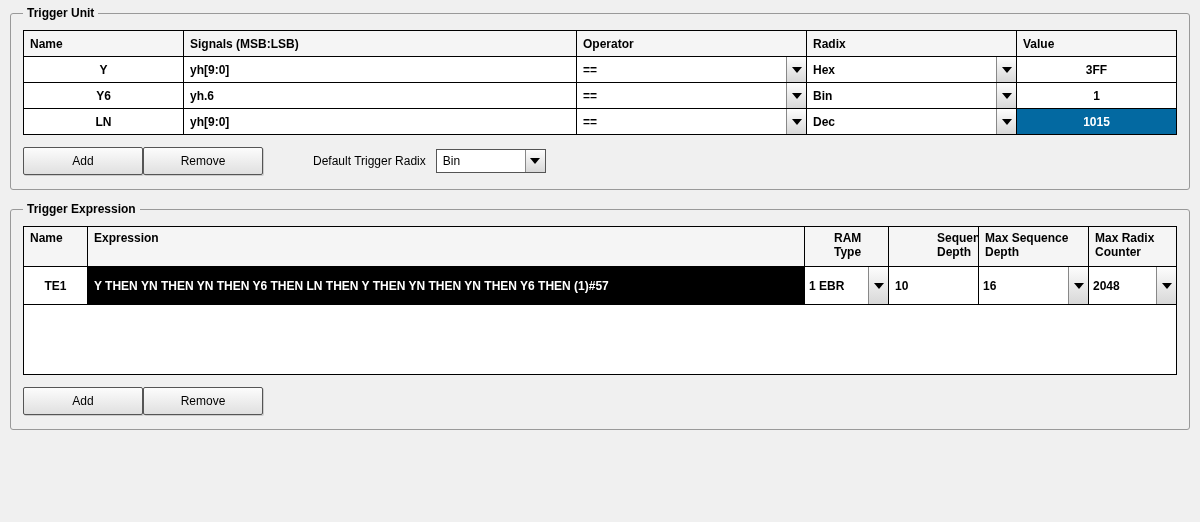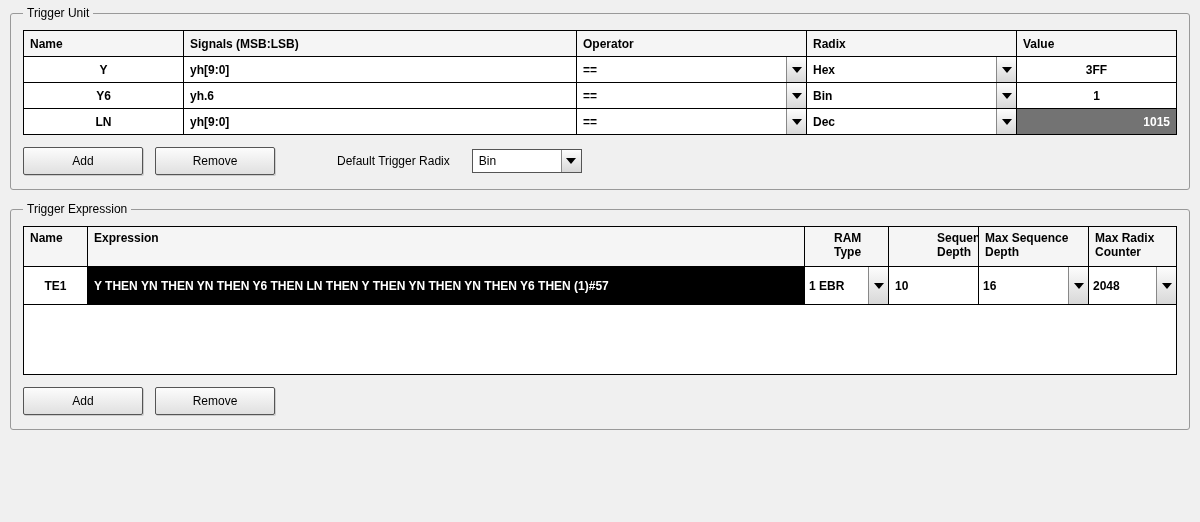--- a/index.html
+++ b/index.html
@@ -14,20 +14,21 @@
       border: 1px solid #999;
       border-radius: 3px;
       padding: 10px 12px 14px 12px;
       margin-bottom: 12px;
       background: #f0f0f0;
     }
     legend {
       padding: 0 4px;
       font-size: 12px;
       color: #000;
+      font-weight: bold;
     }
     table {
       width: 100%;
       border-collapse: collapse;
       background: #fff;
       table-layout: fixed;
     }
     th, td {
       border: 1px solid #000;
       padding: 4px 6px;
@@ -61,28 +62,27 @@
       height: 100%;
       display: flex;
       align-items: center;
       justify-content: center;
       background: linear-gradient(#fdfdfd,#d8d8d8);
       border-left: 1px solid #888;
       cursor: pointer;
     }
     .dd-btn svg { width: 10px; height: 6px; }
     .val-highlight {
-      background: #737373;
+      background: #0369a1;
       color: #fff;
-      text-align: right;
+      text-align: center;
     }
     .btn-row {
       display: flex;
       align-items: center;
-      gap: 12px;
       margin-top: 12px;
     }
     .btn {
       min-width: 120px;
       height: 28px;
       border: 1px solid #555;
       background: linear-gradient(#fcfcfc,#e0e0e0);
       border-radius: 2px;
       cursor: pointer;
       font-size: 12px;

